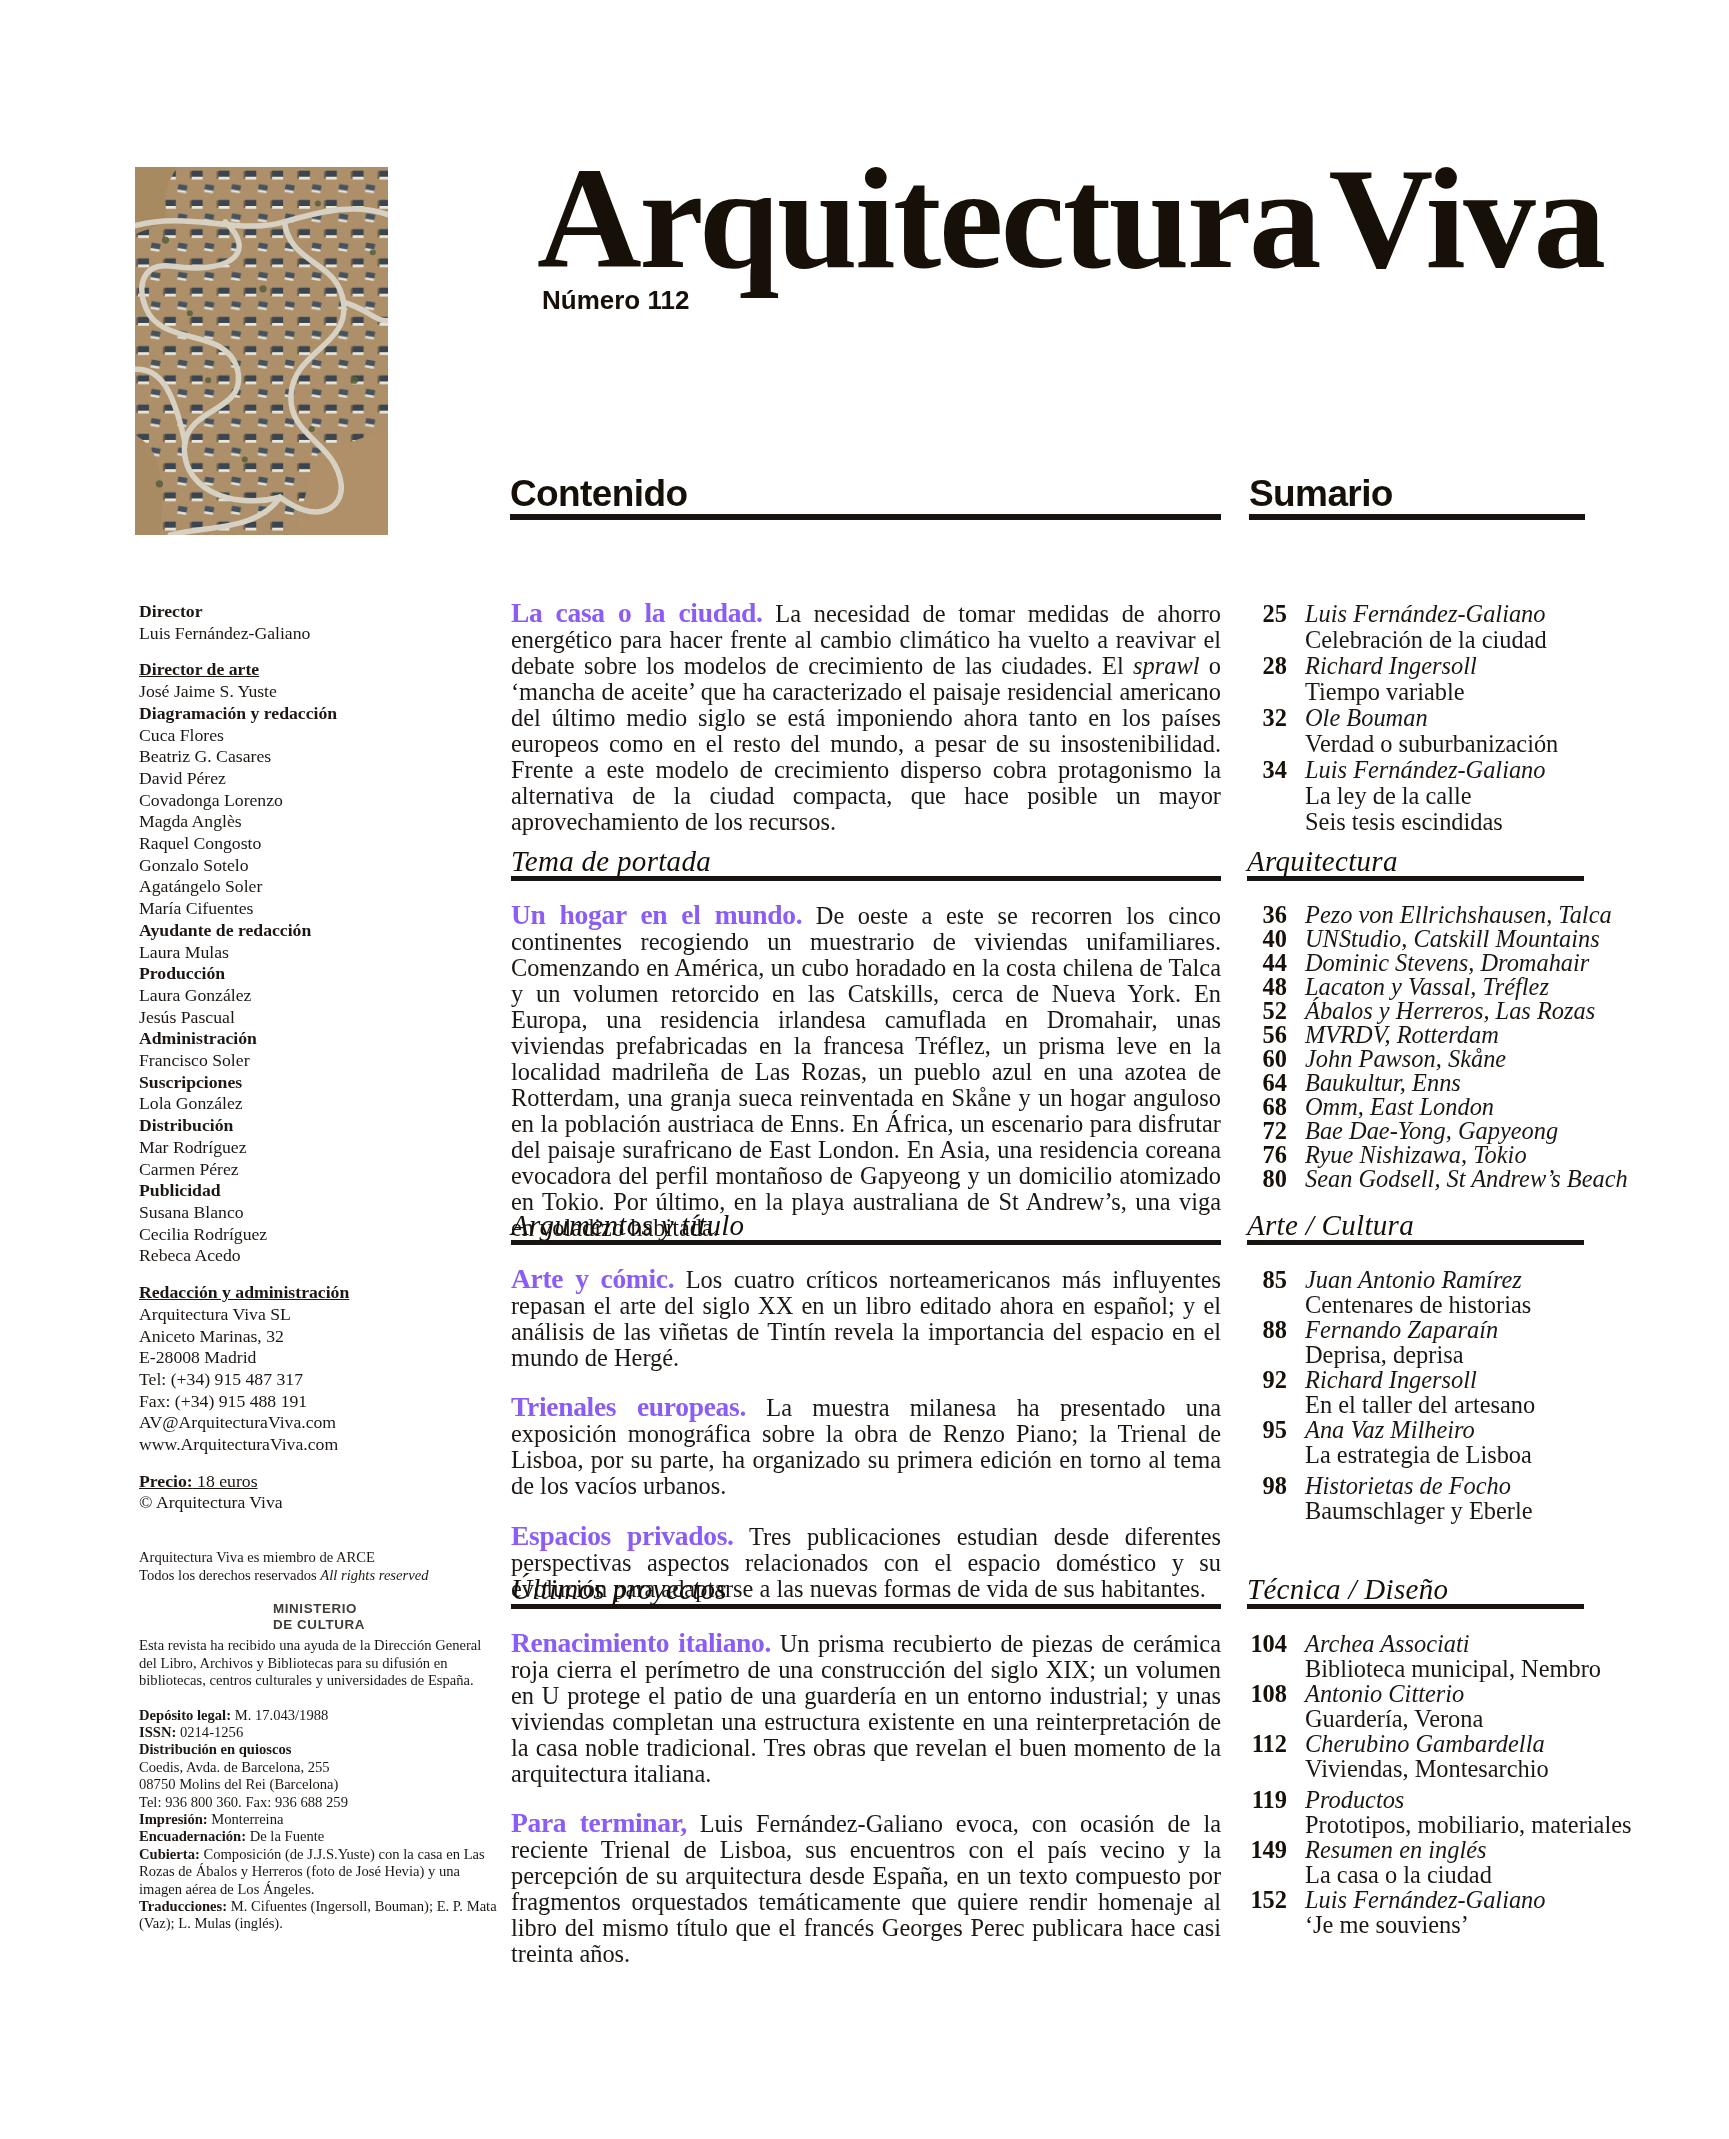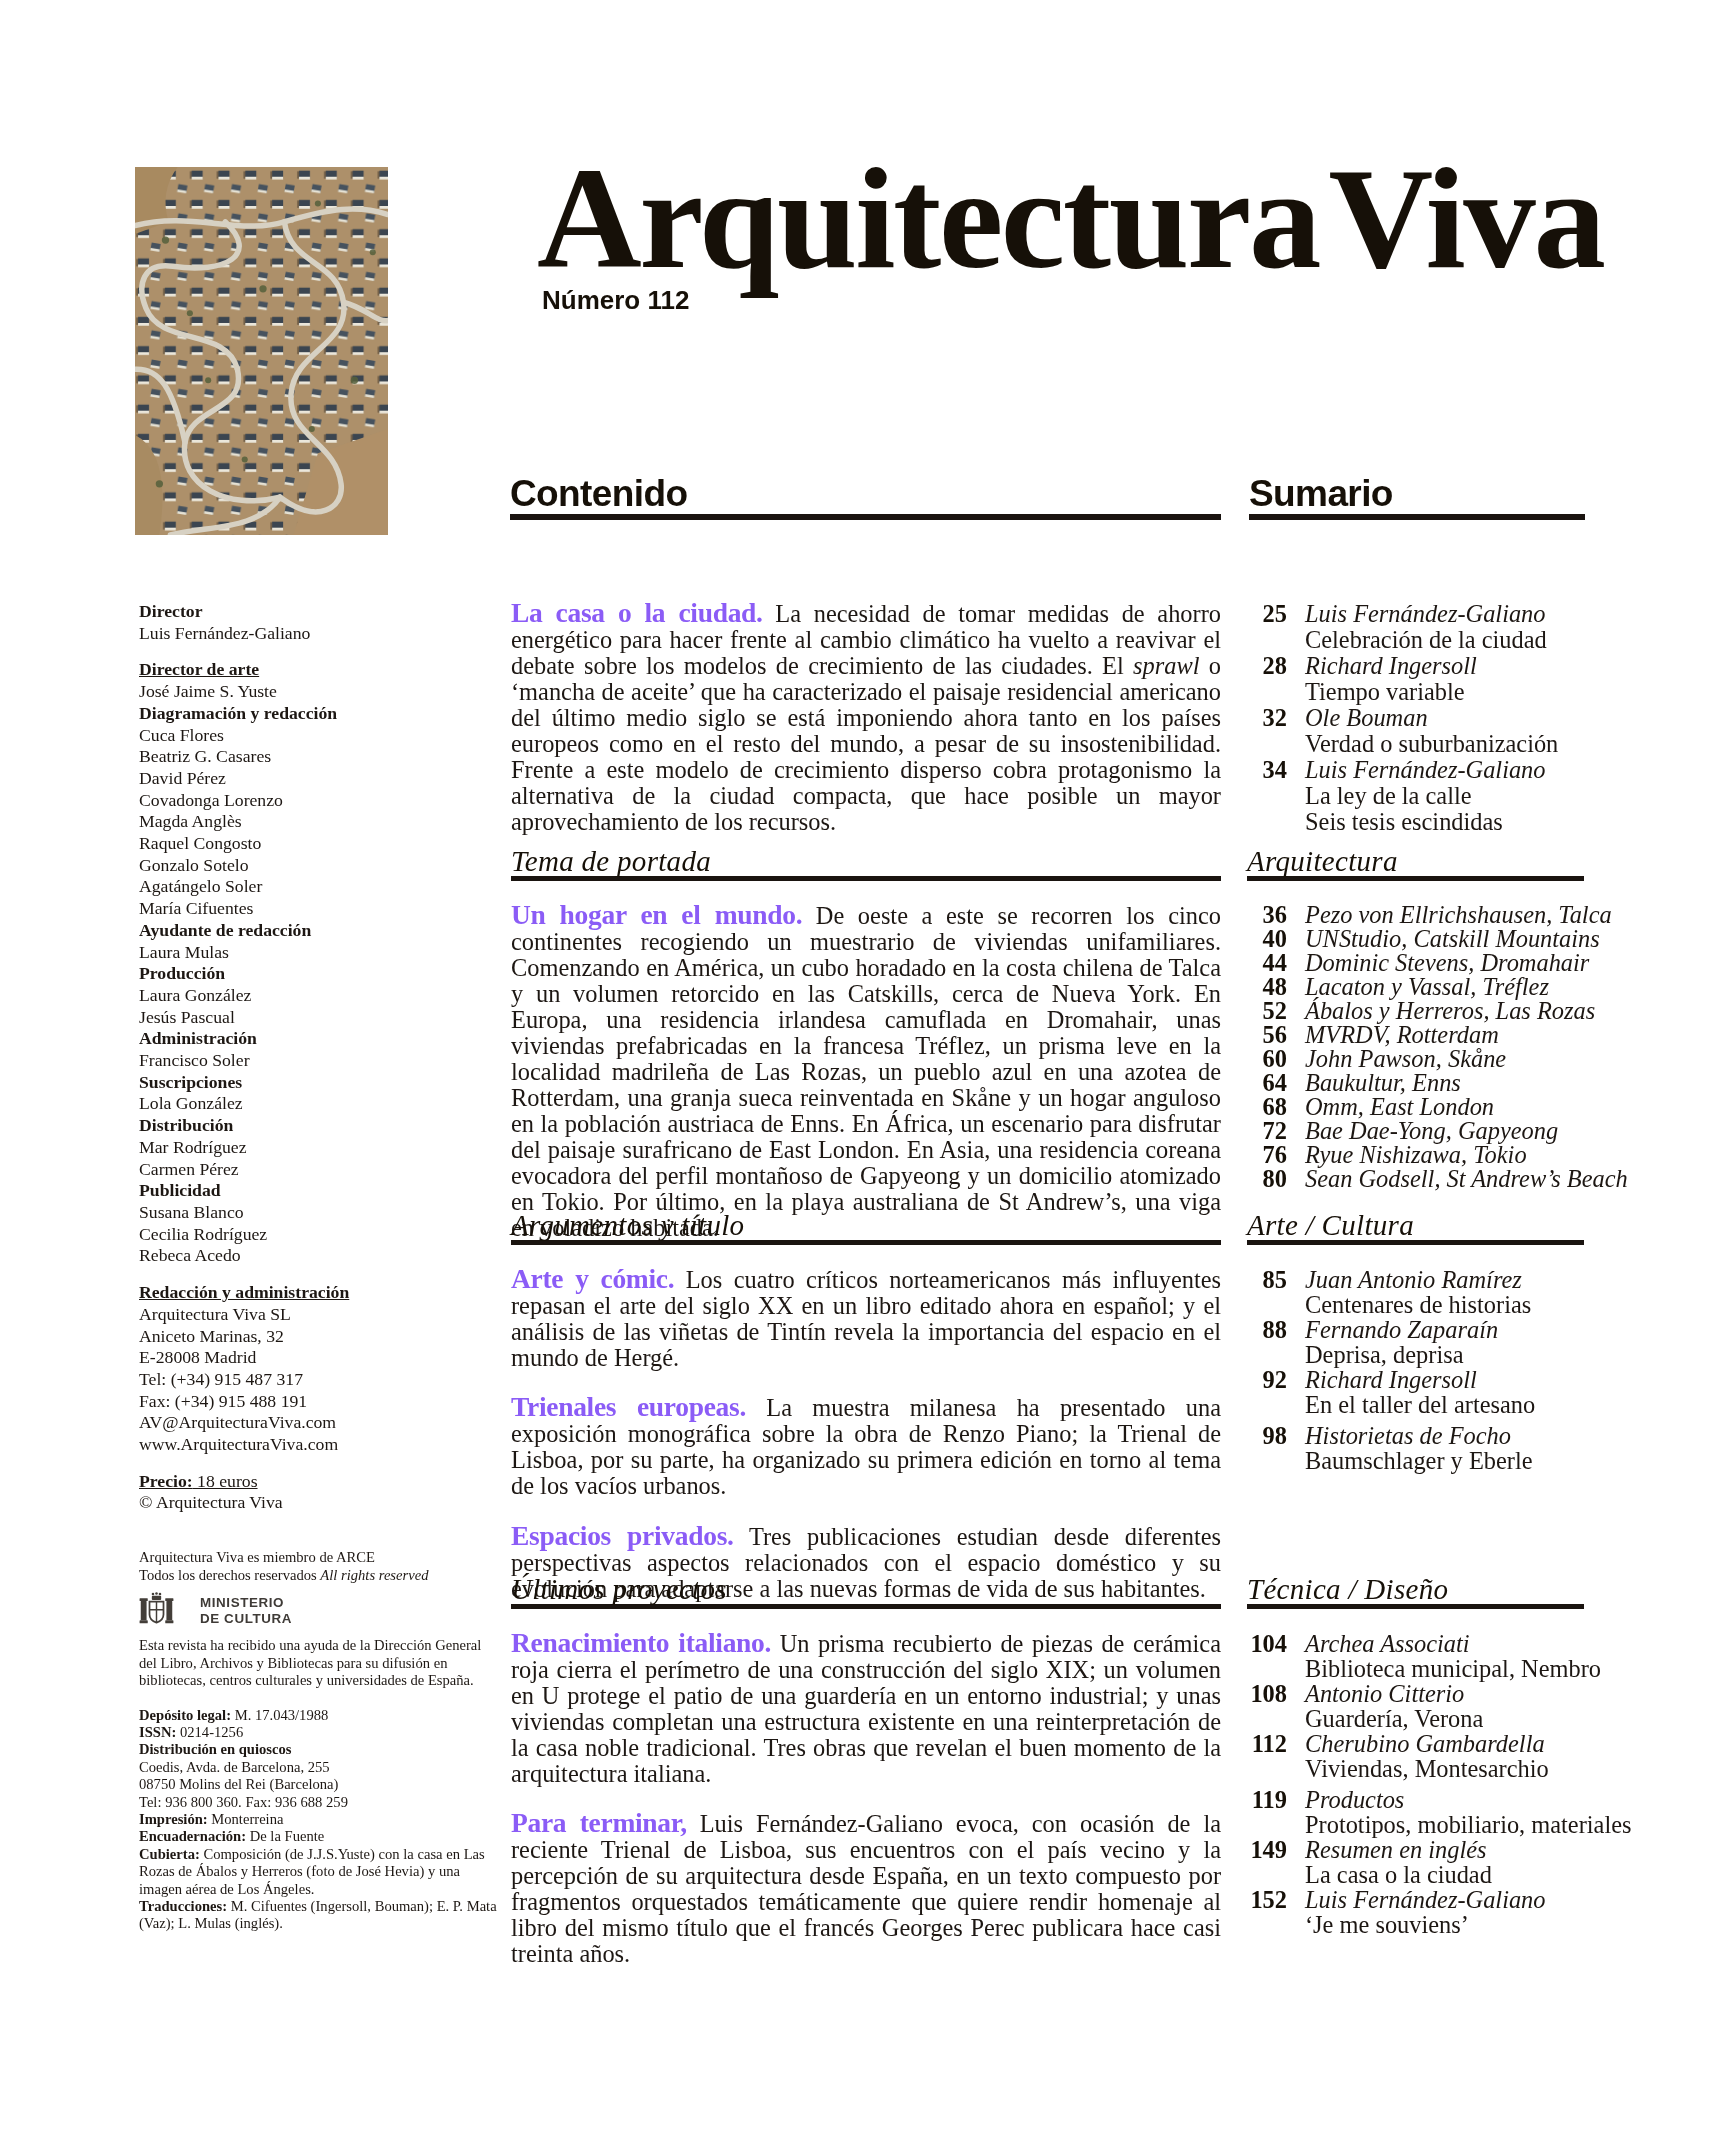--- a/index.html
+++ b/index.html
@@ -30,21 +30,21 @@
   #head-sumario{left:1249px;width:336px;}
 
   
   .leftcol{position:absolute;left:139px;top:601px;width:360px;}
   .lncol .ln{font-size:17.7px;line-height:21.7px;}
   .lncol .sp{margin-top:15px;text-decoration:underline;}
   .ln b{font-weight:bold;}
   .ln i{font-style:italic;}
   .smallcol .ln{font-size:14.6px;line-height:17.4px;}
   .notice{margin-top:35px;}
-  .ministry{margin-top:7.3px;display:flex;align-items:center;gap:26px;height:40px;}
+  .ministry{margin-top:7.3px;display:flex;align-items:center;gap:10px;height:40px;flex-direction:column;}
   .mintext{font-family:"Liberation Sans","DejaVu Sans",sans-serif;font-size:13.4px;line-height:16px;
     letter-spacing:0.6px;color:#3f3b37;font-weight:bold;}
   .grant{margin-top:6.1px;font-size:14.6px;line-height:17.4px;}
   .legal{margin-top:17px;}
 
   
   .msec{position:absolute;left:511px;width:710px;}
   .shead{
     font-style:italic;font-size:29px;line-height:24.4px;color:#161008;
     padding-bottom:2.4px;border-bottom:5.5px solid #1a1410;letter-spacing:0.3px;font-family:Liberation Serif, serif;
@@ -352,20 +352,25 @@
       <div class="entry">
         <div class="num">88</div>
         <div class="ea">Fernando Zaparaín</div>
         <div class="et">Deprisa, deprisa</div>
       </div>
       <div class="entry">
         <div class="num">92</div>
         <div class="ea">Richard Ingersoll</div>
         <div class="et">En el taller del artesano</div>
       </div>
+      <div class="entry">
+        <div class="num">95</div>
+        <div class="ea">Ana Vaz Milheiro</div>
+        <div class="et">La estrategia de Lisboa</div>
+      </div>
       <div class="entry sp">
         <div class="num">98</div>
         <div class="ea">Historietas de Focho</div>
         <div class="et">Baumschlager y Eberle</div>
       </div>
     </div>
 </div>
 
 <div class="rsec lh41" style="top:1577px">
   <div class="shead">Técnica / Diseño</div>

